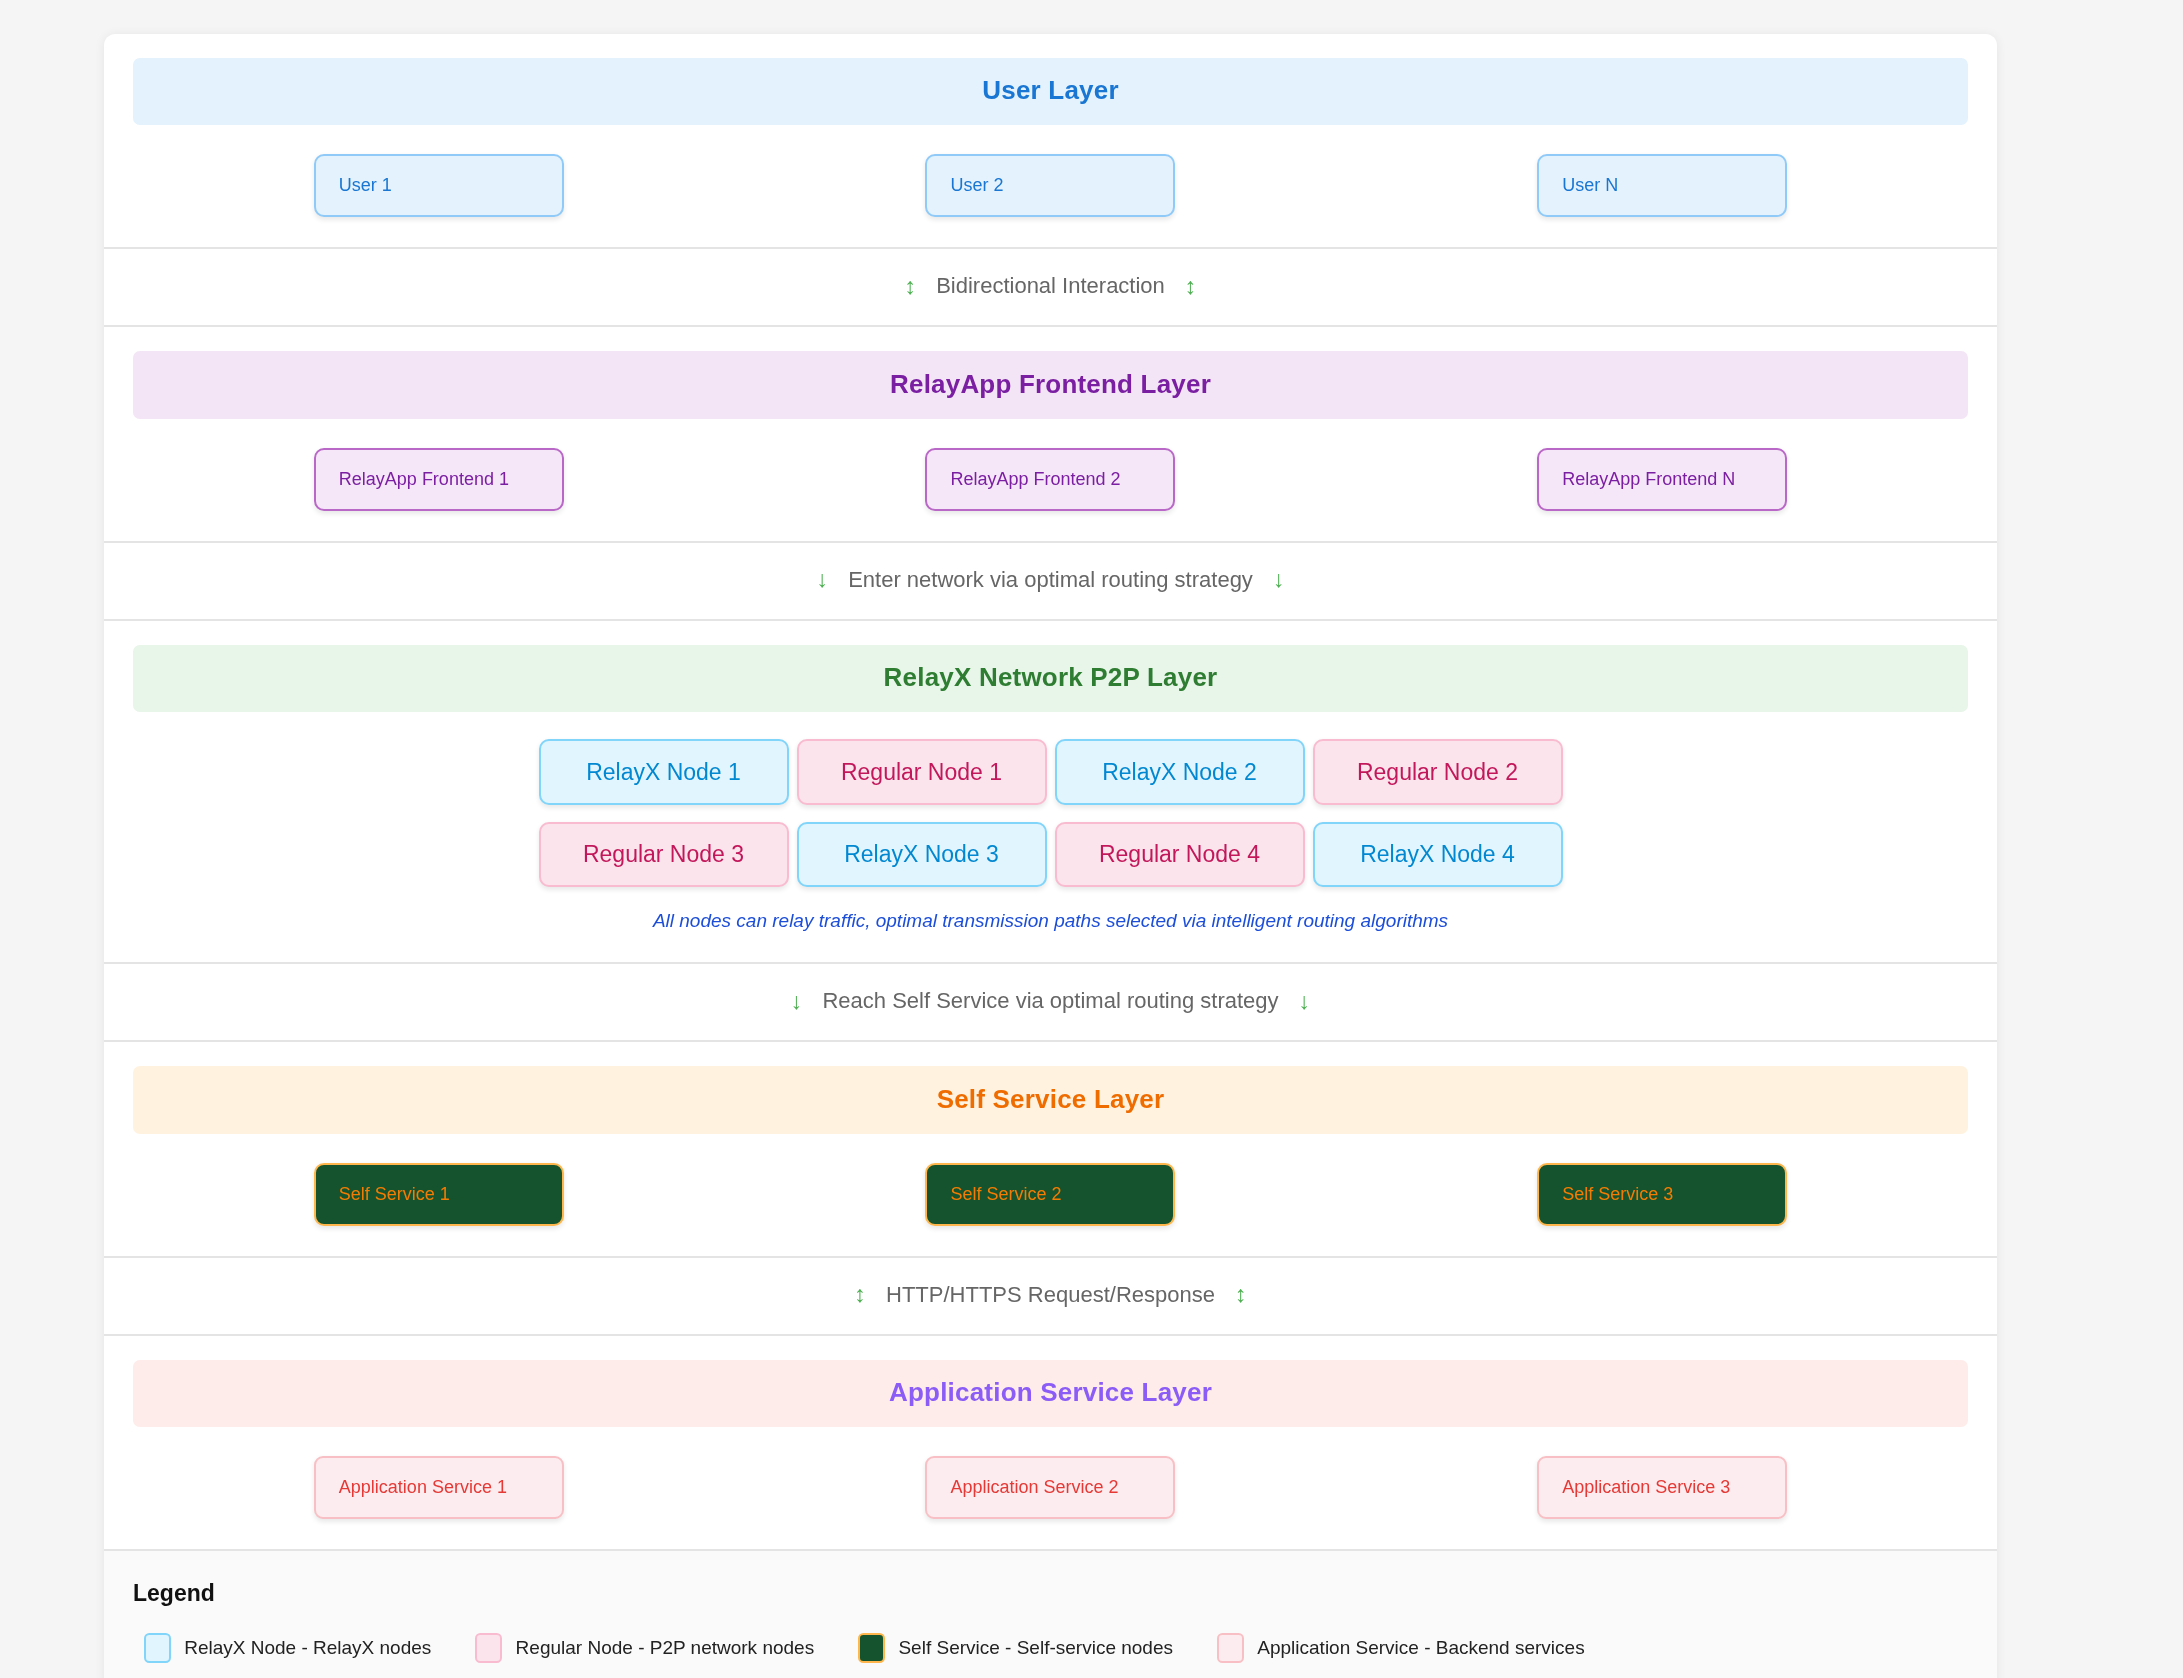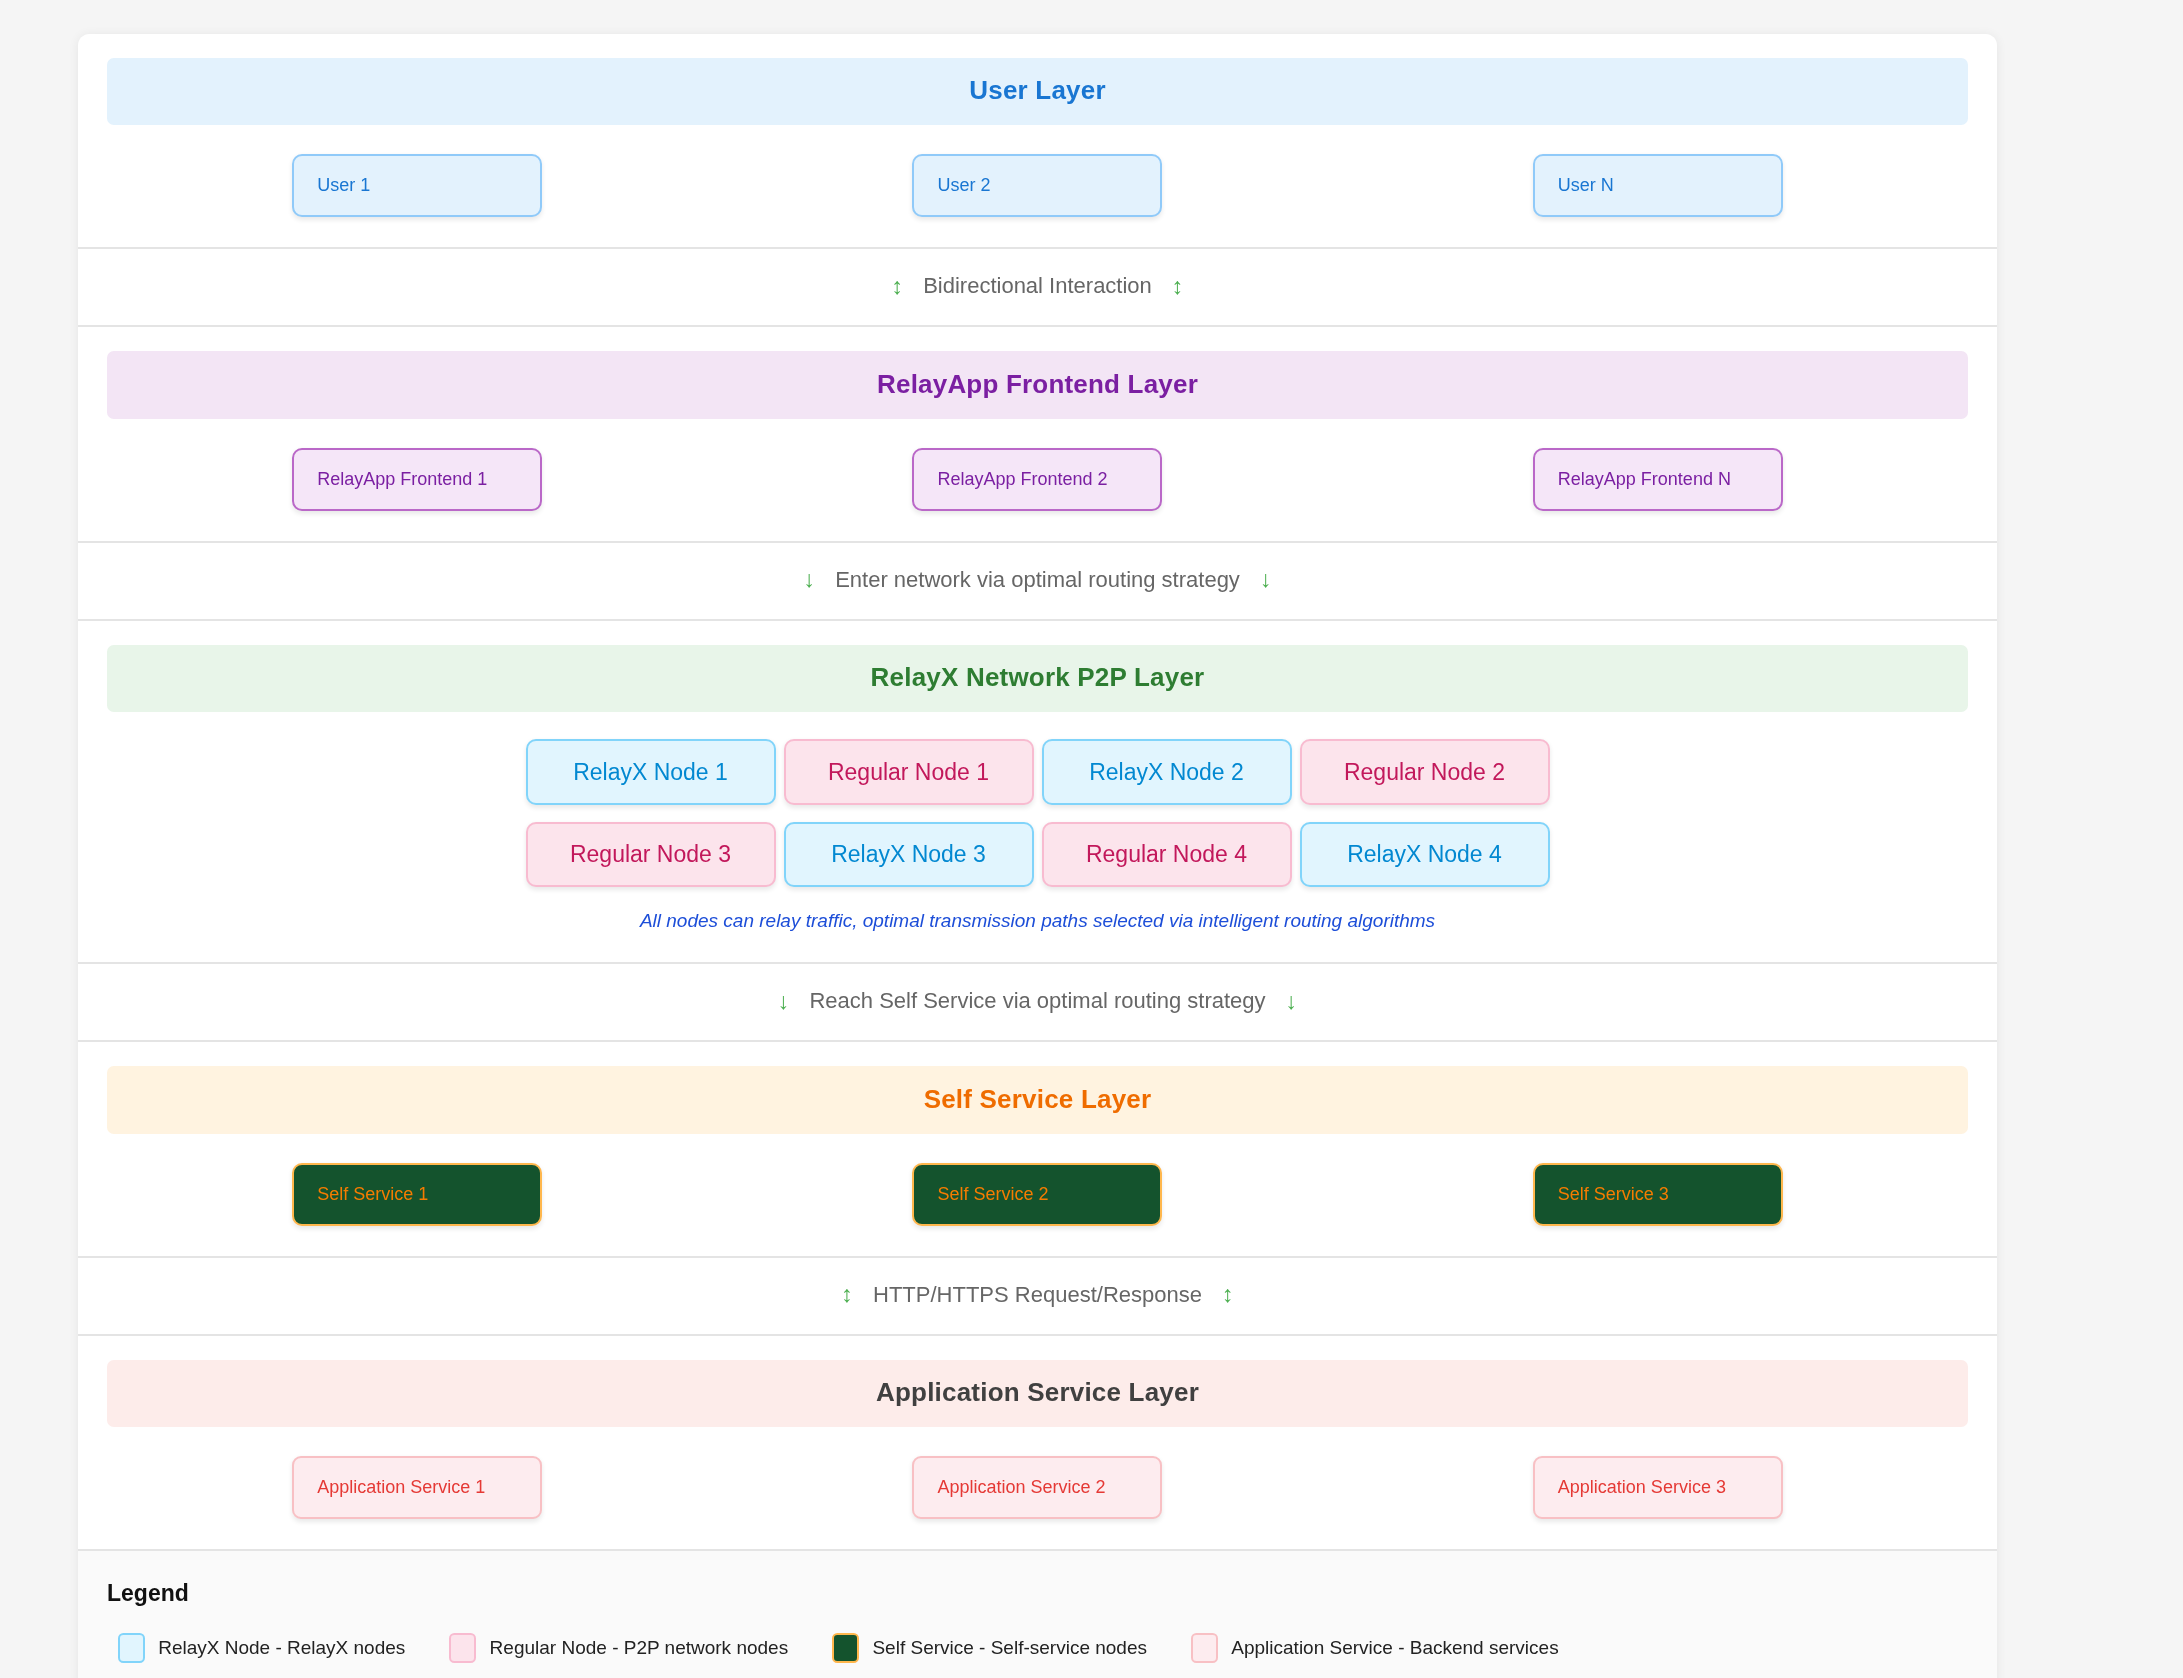--- a/index.html
+++ b/index.html
@@ -11,21 +11,21 @@
     height: 1678px;
     background: #f5f5f5;
     font-family: "Liberation Sans", sans-serif;
     -webkit-font-smoothing: antialiased;
   }
 
   .page {
     width: 2183px;
     height: 1678px;
     box-sizing: border-box;
-    padding: 34px 186px 42px 78px;
+    padding: 34px 186px 42px 104px;
   }
 
   .diagram-card {
     background: #ffffff;
     border-radius: 11.4px;
     box-shadow: 0 1.5px 10.6px rgba(0,0,0,0.07);
     overflow: hidden;
     width: 100%;
   }
 
@@ -112,21 +112,21 @@
     color: #1d4ed8;
     font-size: 19px;
     margin-top: 23px;
   }
 
   
   .theme-blue   .layer-band { background: #e3f2fd; color: #1976d2; }
   .theme-purple .layer-band { background: #f3e5f5; color: #7b1fa2; }
   .theme-green  .layer-band { background: #e8f5e9; color: #2e7d32; }
   .theme-orange .layer-band { background: #fff3e0; color: #ef6c00; }
-  .theme-red    .layer-band { background: #fdecea; color: #404040; }
+  .theme-red    .layer-band { background: #fdecea; color: #8b5cf6; }
 
   .box-blue   { background: #e3f2fd; border-color: #90caf9; color: #1976d2; }
   .box-purple { background: #f5e6f8; border-color: #ba68c8; color: #7b1fa2; }
   .box-cyan   { background: #e1f5fe; border-color: #81d4fa; color: #0288d1; }
   .box-pink   { background: #fce4ec; border-color: #f8bbd0; color: #c2185b; }
   .box-orange { background: #14532d; border-color: #ffb74d; color: #f57c00; }
   .box-red    { background: #fdecef; border-color: #f8c0c4; color: #e53935; border-radius: 9px; }
 
   
   .legend-section {

